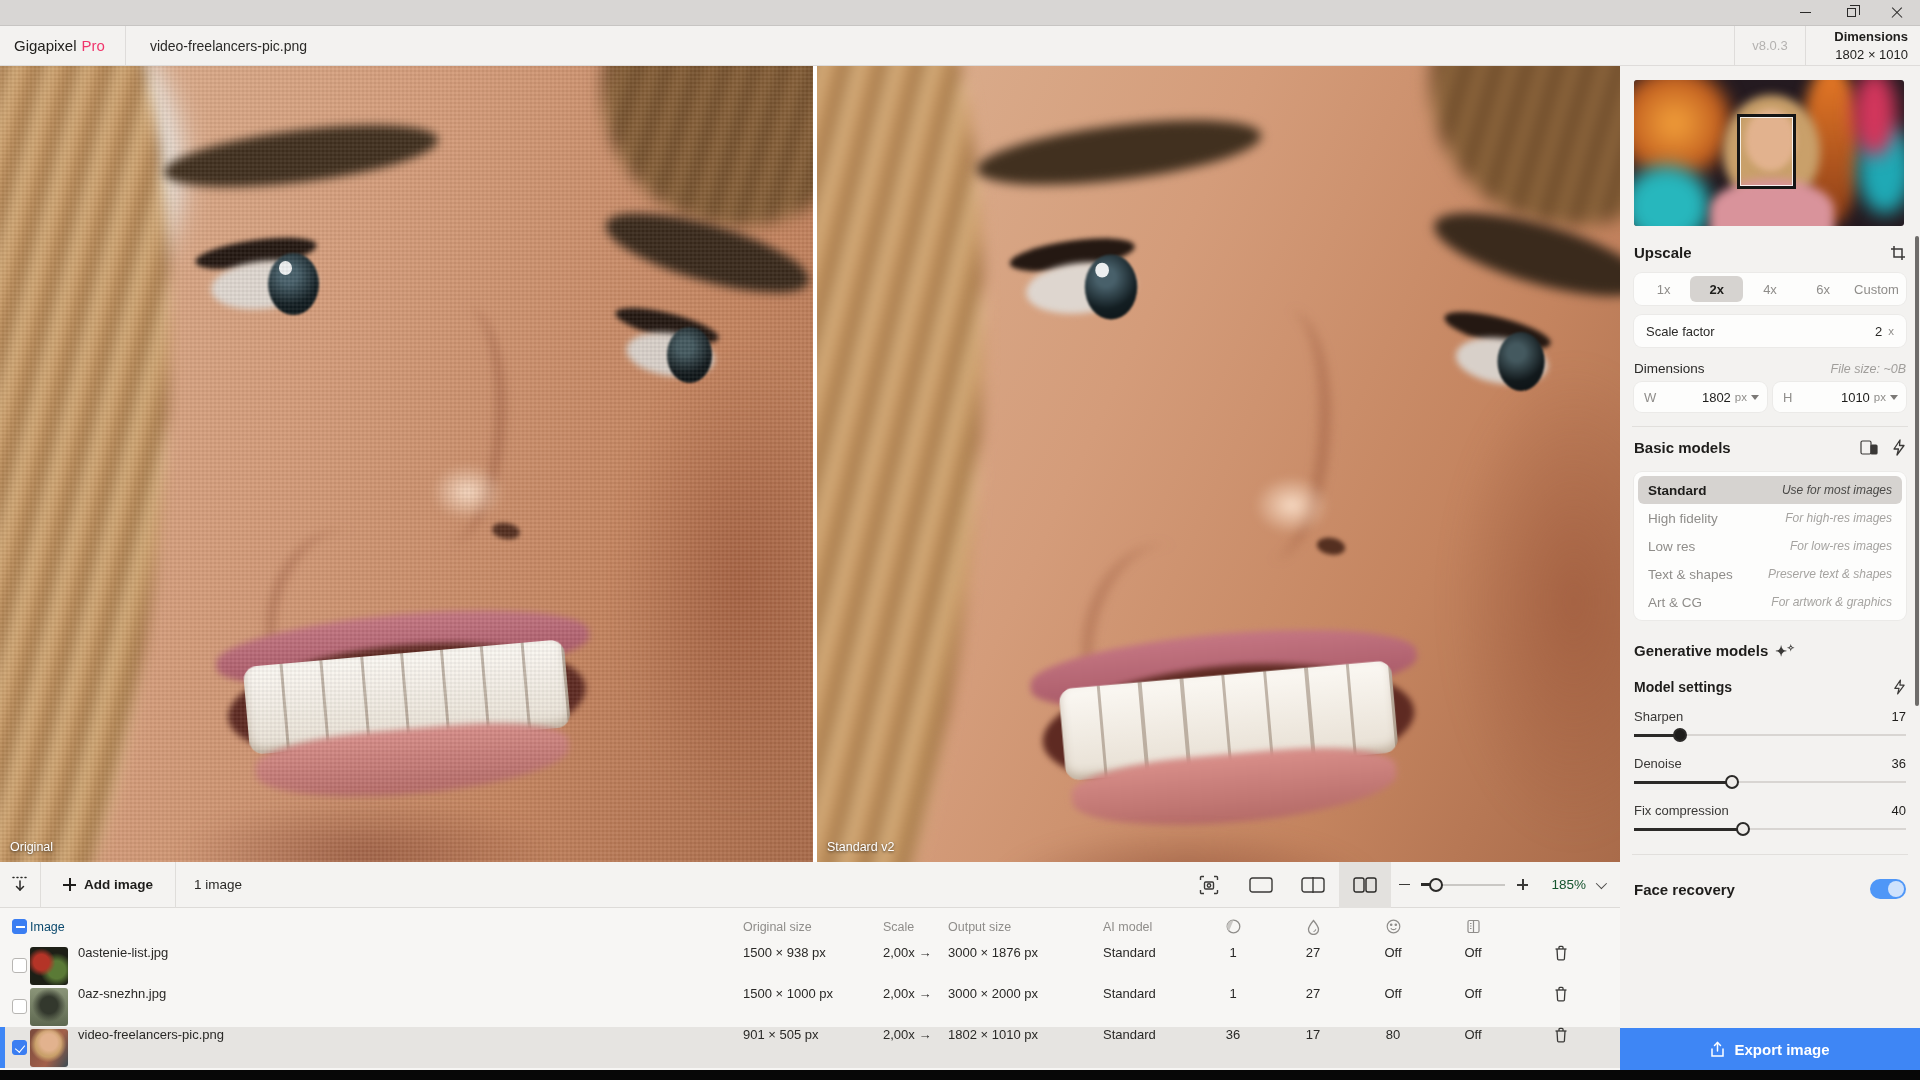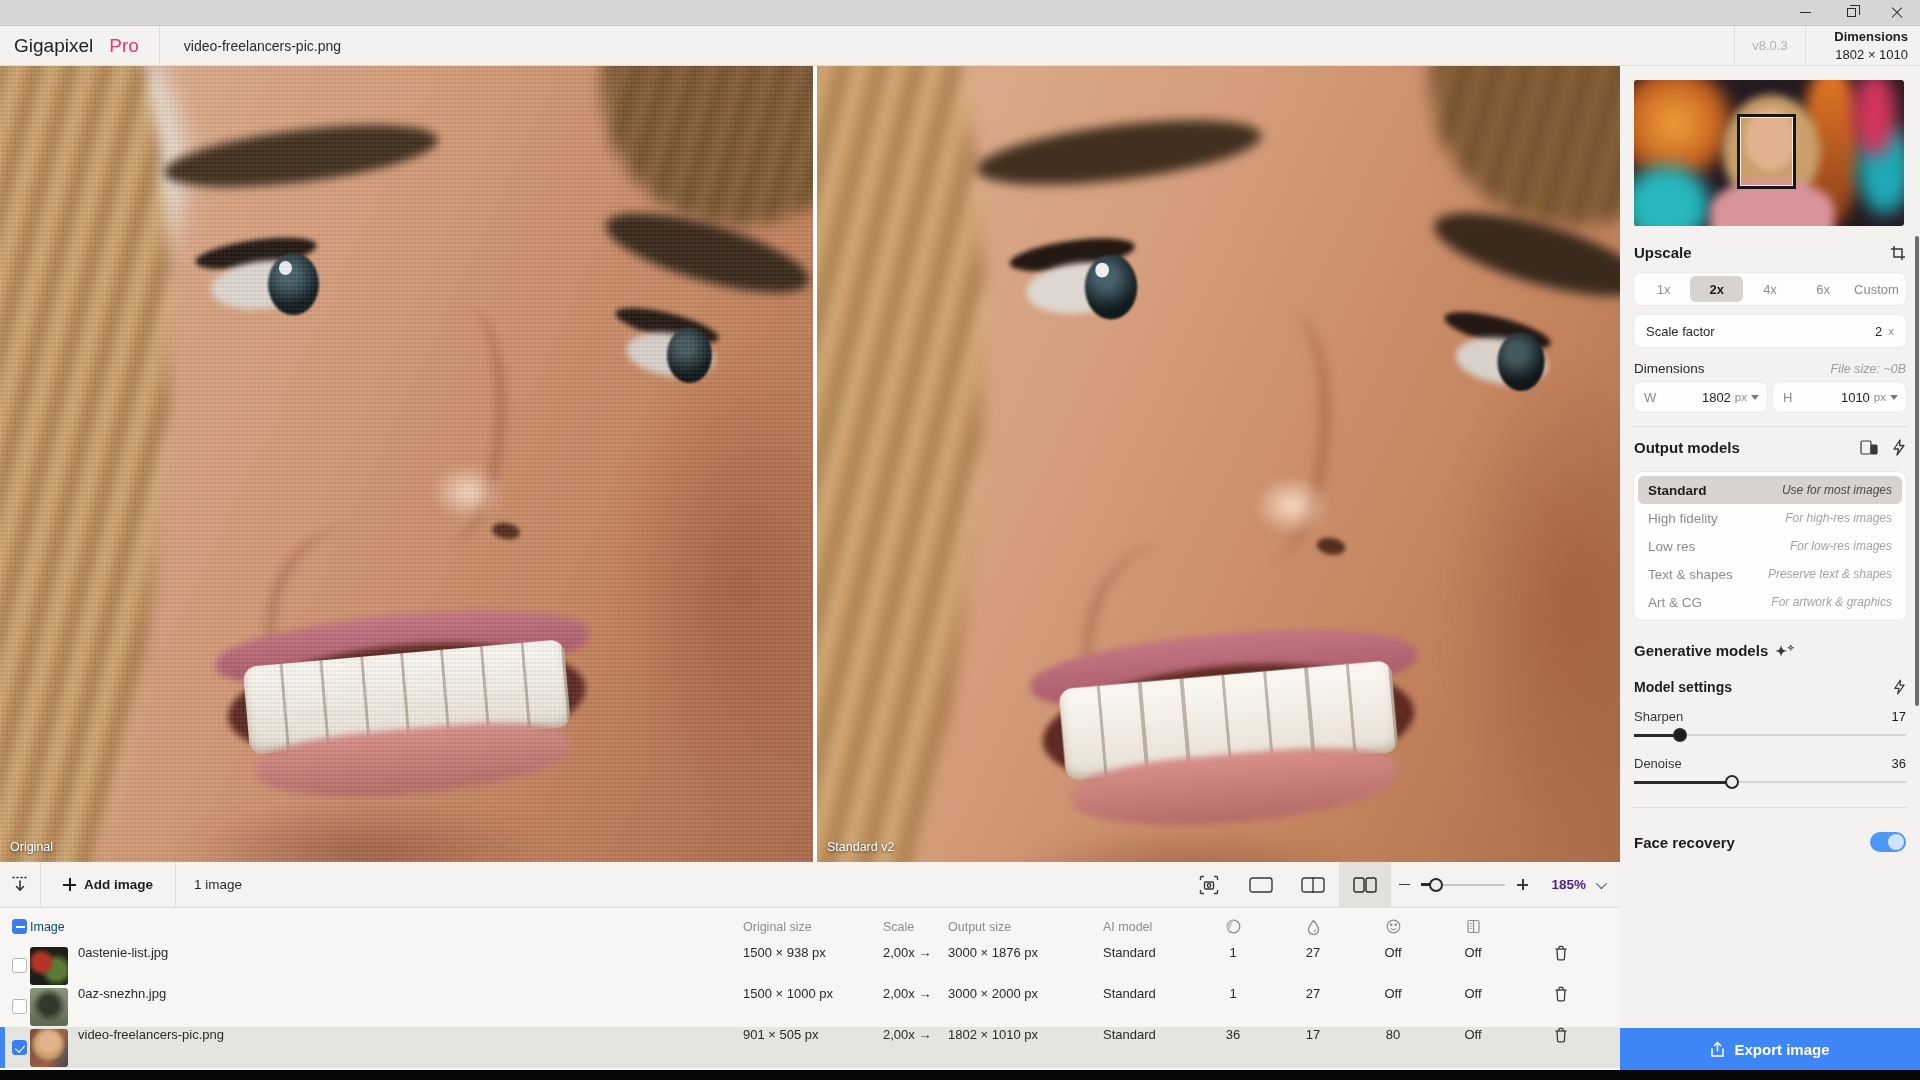--- a/index.html
+++ b/index.html
@@ -16,21 +16,21 @@
   .glyph-restore { width:9px; height:9px; border:1.2px solid #2a2928; position:relative; background:transparent; }
   .glyph-restore::before { content:""; position:absolute; left:2px; top:-4.5px; width:9px; height:9px;
     border-top:1.2px solid #2a2928; border-right:1.2px solid #2a2928; }
   .glyph-close { position:relative; width:12px; height:12px; }
   .glyph-close::before,.glyph-close::after { content:""; position:absolute; left:-1px; top:5px; width:14px; height:1.4px; background:#2a2928; }
   .glyph-close::before { transform:rotate(45deg); } .glyph-close::after { transform:rotate(-45deg); }
 
   
   #header { position:absolute; left:0; top:26px; width:1920px; height:40px; background:#f3f2f0;
     display:flex; align-items:center; border-bottom:1px solid #dedcda; }
-  #brand { padding:0 20px 0 14px; font-size:19px; display:flex; gap:16px; align-items:center; }
+  #brand { padding:0 20px 0 14px; font-size:15px; display:flex; gap:5px; align-items:center; }
   #brand .pro { color:#f0356b; }
   .vsep { width:1px; height:40px; background:#dedcda; }
   #file-tab { padding:0 24px; font-size:14px; color:#2b2a28; }
   #header-right { margin-left:auto; display:flex; align-items:center; height:40px; }
   #version { width:70px; text-align:center; font-size:13px; color:#b4b2b0; }
   #dim-block { width:114px; text-align:right; padding-right:12px; line-height:1.35; }
   #dim-block .t { font-size:13px; font-weight:700; color:#1f1e1c; }
   #dim-block .v { font-size:13px; color:#1f1e1c; }
 
   
@@ -146,21 +146,21 @@
   .view-btn.sel { background:#e3e1de; }
   #zoom-minus,#zoom-plus { width:26px; height:46px; display:flex; align-items:center; justify-content:center; cursor:pointer; }
   .hbar { width:11px; height:1.6px; background:#3a3937; }
   .plus2 { position:relative; width:11px; height:11px; }
   .plus2::before { content:""; position:absolute; left:0; top:5px; width:11px; height:1.6px; background:#3a3937; }
   .plus2::after { content:""; position:absolute; left:5px; top:0; width:1.6px; height:11px; background:#3a3937; }
   #zoom-slider { position:relative; width:84px; height:14px; margin:0 4px; }
   #zoom-slider .track { position:absolute; left:0; right:0; top:6px; height:2px; background:#c9c7c4; }
   #zoom-slider .fill { position:absolute; left:0; top:5.5px; height:3px; width:14px; background:#2b2a28; }
   #zoom-slider .knob { position:absolute; left:8px; top:0; width:14px; height:14px; border-radius:50%; background:#efedea; border:2px solid #2b2a28; }
-  #zoom-pct { padding:0 6px 0 16px; color:#4c1d95;font-weight:bold; }
+  #zoom-pct { padding:0 6px 0 16px; color:#14532d; }
   .chev { width:8px; height:8px; border-right:1.6px solid #4a4947; border-bottom:1.6px solid #4a4947; transform:rotate(45deg) translateY(-2px); margin:0 16px 0 4px; }
 
   
   #table { position:absolute; left:0; top:908px; width:1620px; height:162px; background:#f7f6f4; font-size:13px; }
   .trow { display:flex; height:41px; position:relative; }
   #thead { height:37px; color:#8f8d8a; font-size:12.5px; display:flex; align-items:center; }
   .c-check { width:30px; padding-left:12px; display:flex; align-items:center; }
   .c-thumb { width:48px; display:flex; align-items:center; }
   .c-name { width:665px; color:#2a2927; }
   .c-orig { width:140px; }
@@ -348,21 +348,21 @@
       <span class="val">1010</span>
       <span class="unit">px</span>
       <span class="tri-down"></span>
     </div>
   </div>
 
 
   <div class="divider"></div>
 
   <div class="sec-title" style="margin-top:12px;">
-    <span>Output models</span>
+    <span>Basic models</span>
     <span class="icons">
       <span>
         <svg class="ic" width="18" height="15" viewBox="0 0 18 15" fill="none" stroke="#3a3937" stroke-width="1.2">
           <rect x="1" y="1" width="10" height="13" rx="1.5"></rect>
             <rect x="11" y="5" width="6" height="9" rx="1" fill="#3a3937"></rect>
           </svg>
       </span>
       <span>
         <svg class="ic" width="14" height="17" viewBox="0 0 14 17" fill="none" stroke="#3a3937" stroke-width="1.3" stroke-linejoin="round">
           <path d="M8 1 L2 10 h4.5 L5 16 L12 6.5 H7.5 Z"></path>
@@ -428,20 +428,31 @@
       <span>Denoise</span>
       <span class="v">36</span>
     </div>
     <div class="slider">
       <div class="track"></div>
         <div class="fill" style="width:36%;"></div>
       <div class="knob" style="left:calc(36% - 7px);"></div>
     </div>
   </div>
 
+  <div class="slider-block">
+    <div class="slider-lab">
+      <span>Fix compression</span>
+      <span class="v">40</span>
+    </div>
+    <div class="slider">
+      <div class="track"></div>
+        <div class="fill" style="width:40%;"></div>
+      <div class="knob" style="left:calc(40% - 7px);"></div>
+    </div>
+  </div>
 
   <div class="divider" style="margin-top:18px;"></div>
 
   <div id="face-rec">
     <span class="lab">Face recovery</span>
     <div id="toggle">
         <div class="knob"></div>
       </div>
   </div>
 

